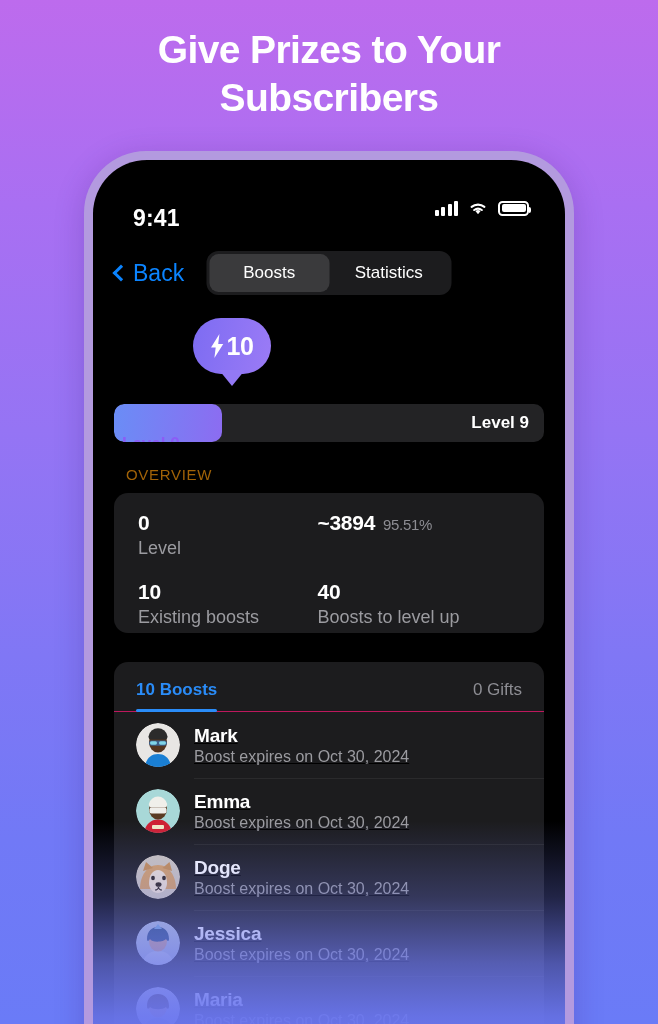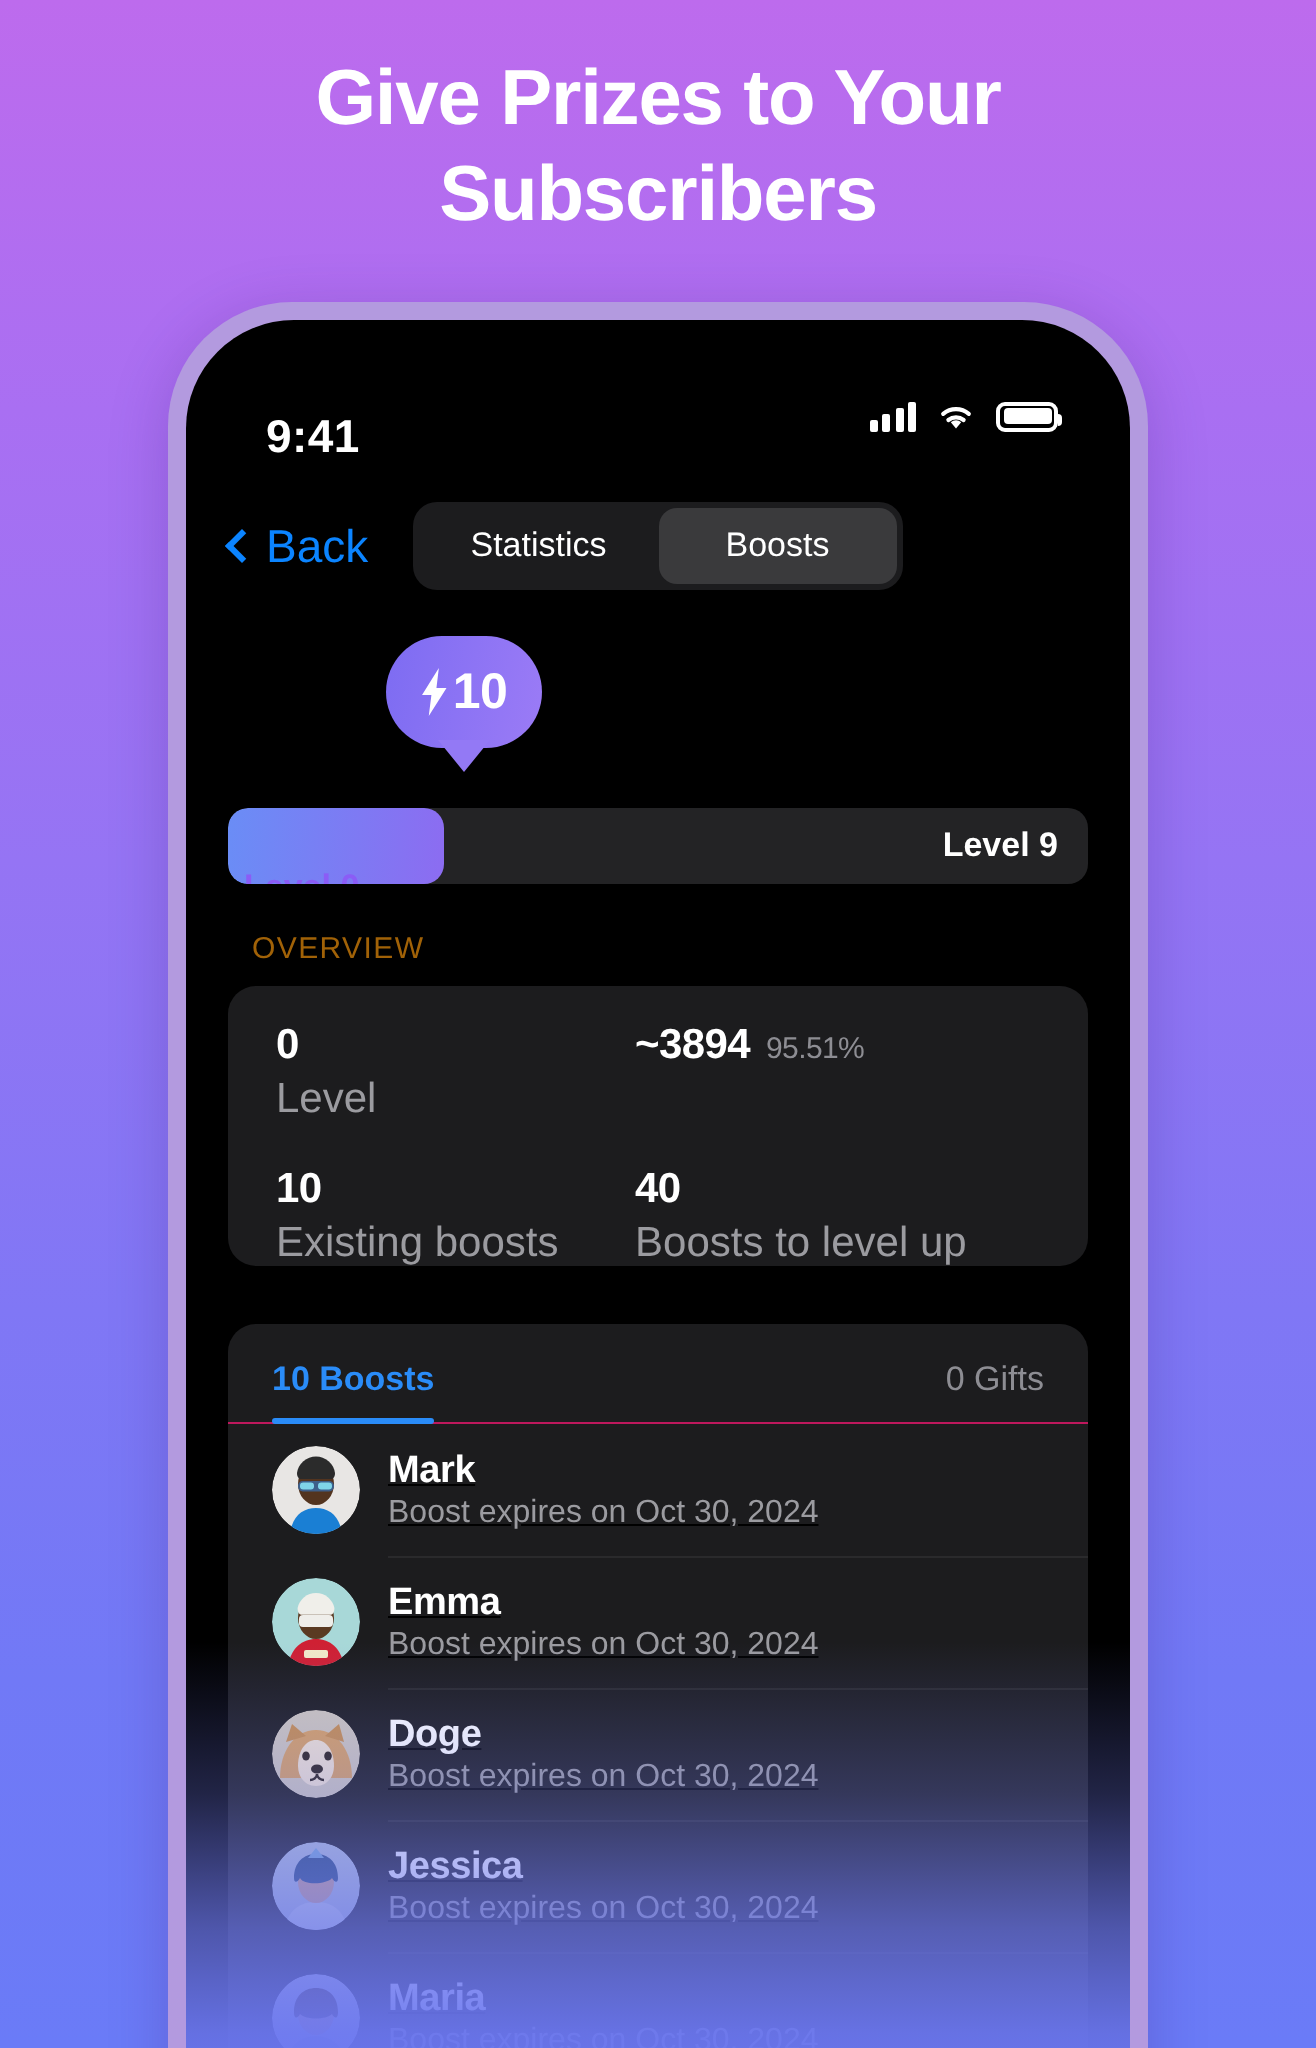--- a/index.html
+++ b/index.html
@@ -211,21 +211,21 @@
     grid-template-columns:47% 53%;
     row-gap:21px;
     padding:0 24px;
   }
   .stat-value {
     color:#fff; font-size:21px; font-weight:bold;
     display:flex; align-items:baseline; gap:8px;
     letter-spacing:-0.3px;
   }
   .stat-pct { color:#8d8d93; font-size:15px; font-weight:normal; }
-  .stat-label { color:#9b9ba0; font-size:21px; margin-top:3px; }
+  .stat-label { color:#9b9ba0; font-size:18px; margin-top:3px; }
 
   
   .boostcard {
     top:502px;
     bottom:-40px;
     overflow:hidden;
   }
   .tabs {
     display:flex; gap:26px;
     padding:18px 22px 0 22px;
@@ -314,22 +314,22 @@
           </div>
       </div>
     </div>
 
     <div class="navbar">
       <div class="back">
         <span class="chev"></span>
         <span>Back</span>
       </div>
       <div class="segmented">
+        <div class="seg active">Boosts</div>
         <div class="seg">Statistics</div>
-        <div class="seg active">Boosts</div>
       </div>
     </div>
 
     <div class="badge-wrap">
       <div class="badge">
         <svg class="bolt" viewBox="0 0 12 20">
           <path d="M7.6 0L0.6 11.2h3.9L3.4 20l7.4-11.7H6.6L7.6 0z" fill="#fff"></path>
         </svg>
         <span class="badge-count">10</span>
       </div>

